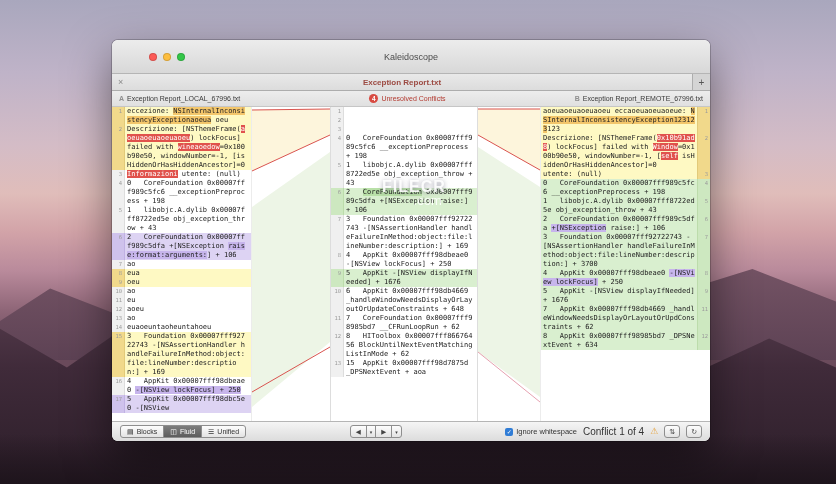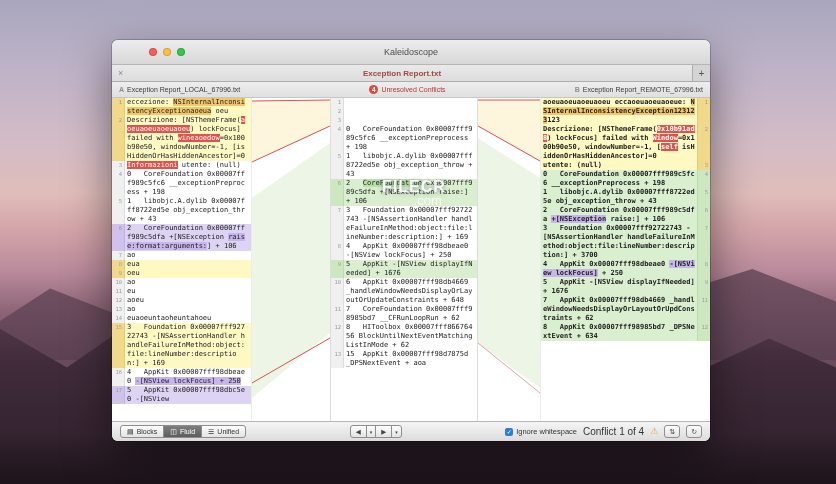--- a/index.html
+++ b/index.html
@@ -15,21 +15,21 @@
     background:linear-gradient(180deg,#5a3f50 0%,#402b3a 40%,#2c1e29 100%);
     clip-path:polygon(0 20%,8% 40%,18% 10%,30% 45%,42% 18%,55% 50%,70% 15%,82% 45%,92% 25%,100% 40%,100% 100%,0 100%); }
   .foreground { position:absolute; left:0; right:0; bottom:0; height:50px;
     background:linear-gradient(180deg,rgba(30,20,28,0),#1e141c); }
 
   
   .window { position:absolute; left:112px; top:40px; width:598px; height:401px;
     background:#fff; border-radius:6px; overflow:hidden; display:flex; flex-direction:column;
     box-shadow:0 18px 45px rgba(0,0,0,.5), 0 0 0 1px rgba(0,0,0,.2); }
 
-  .titlebar { height:25px; background:linear-gradient(#ececec,#d8d8d8); border-bottom:1px solid #b5b5b5;
+  .titlebar { height:34px; background:linear-gradient(#ececec,#d8d8d8); border-bottom:1px solid #b5b5b5;
     display:flex; align-items:center; position:relative; flex:0 0 auto;padding-left:29px; }
   .traffic { display:flex; gap:6px; padding-left:8px; z-index:2; }
   .light { width:8px; height:8px; border-radius:50%; border:1px solid rgba(0,0,0,.15); }
   .light.red { background:#fc5b57; } .light.yellow { background:#fdbe3f; } .light.green { background:#33c648; }
   .title { position:absolute; left:0; right:0; text-align:center; font-size:9px; color:#4c4c4c; }
 
   .tabbar { height:17px; background:#c9c9c9; border-bottom:1px solid #adadad; display:flex; align-items:stretch; flex:0 0 auto; }
   .tab { flex:1; background:linear-gradient(#e9e9e9,#dcdcdc); display:flex; align-items:center; justify-content:center; position:relative; }
   .tab-close { position:absolute; left:6px; color:#8a8a8a; font-size:9px; line-height:9px; cursor:default; }
   .tab-label { font-size:8px; color:#9c4a42; font-weight:bold; }
@@ -56,21 +56,21 @@
   .connector.c2 { width:62px; }
   .connector svg { position:absolute; inset:0; }
 
   .line { display:flex; align-items:stretch; }
   .num { flex:0 0 13px; width:13px; background:#f0f0f0; border-right:1px solid #ddd;
     color:#9b9b9b; font-family:"DejaVu Sans Mono",monospace; font-size:5.5px; line-height:9px;
     text-align:right; padding-right:2px; }
   .txt { flex:1; font-family:"DejaVu Sans Mono",monospace; font-size:7px; line-height:9px;
     color:#222; padding:0 2px; white-space:pre-wrap; word-break:break-all; min-height:9px; }
   .pane-right .num { order:2; border-right:none; border-left:1px solid #ddd; }
-  .pane-right .txt { order:1;font-weight:bold; }
+  .pane-right .txt { order:1; }
 
   .hl-yellow .txt { background:#fef9c3; }
   .hl-yellow .num { background:#f1d98b; border-color:#e2ca79; }
   .hl-green  .txt { background:#d9efcf; }
   .hl-green  .num { background:#cde8c0; border-color:#bcdcab; }
   .hl-purple .txt { background:#ddd3f3; }
   .hl-purple .num { background:#cfc2ec; border-color:#c0b1e3; }
   .seg-orange    { background:#f3c66b; }
   .seg-red       { background:#e0524c; color:#fff; }
   .seg-purpleseg { background:#c7b5ec; }

